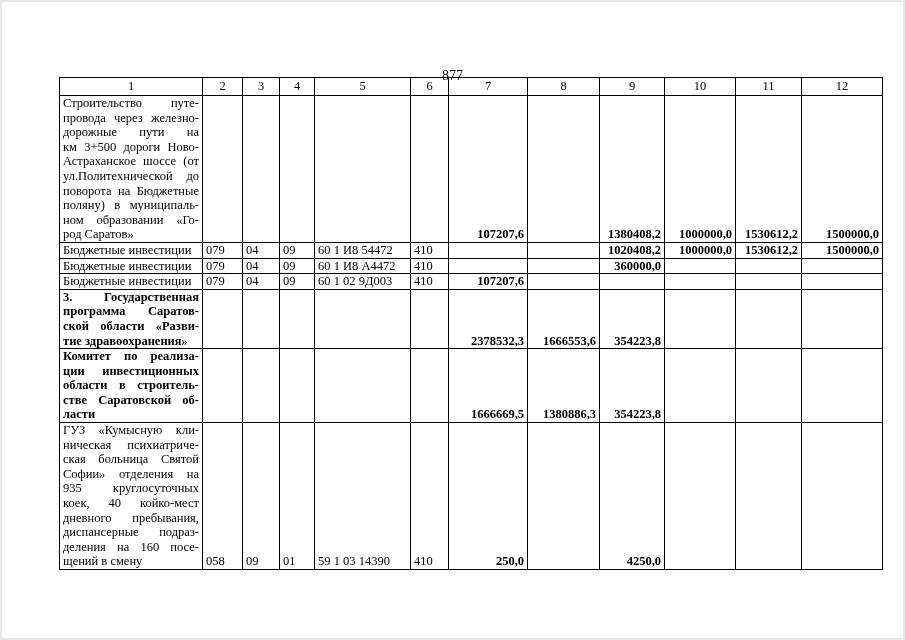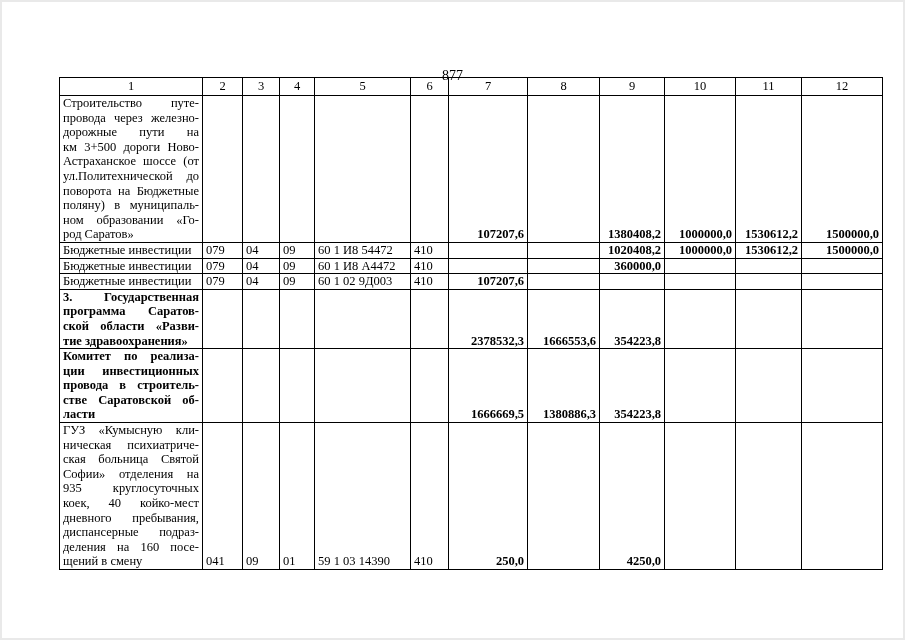--- a/index.html
+++ b/index.html
@@ -187,21 +187,21 @@
           <td class="amount">1666553,6</td>
           <td class="amount">354223,8</td>
           <td class="amount"></td>
           <td class="amount"></td>
           <td class="amount"></td>
         </tr>
         <tr class="bold">
           <td class="name">
             <div class="jline">Комитет по реализа-</div>
             <div class="jline">ции инвестиционных</div>
-            <div class="jline">провода в строитель-</div>
+            <div class="jline">области в строитель-</div>
             <div class="jline">стве Саратовской об-</div>
             <div class="jline last">ласти</div>
           </td>
           <td class="code"></td>
           <td class="code"></td>
           <td class="code"></td>
           <td class="code"></td>
           <td class="code"></td>
           <td class="amount">1666669,5</td>
           <td class="amount">1380886,3</td>
@@ -216,21 +216,21 @@
             <div class="jline">ническая психиатриче-</div>
             <div class="jline">ская больница Святой</div>
             <div class="jline">Софии» отделения на</div>
             <div class="jline">935 круглосуточных</div>
             <div class="jline">коек, 40 койко-мест</div>
             <div class="jline">дневного пребывания,</div>
             <div class="jline">диспансерные подраз-</div>
             <div class="jline">деления на 160 посе-</div>
             <div class="jline last">щений в смену</div>
           </td>
-          <td class="code">041</td>
+          <td class="code">058</td>
           <td class="code">09</td>
           <td class="code">01</td>
           <td class="code">59 1 03 14390</td>
           <td class="code">410</td>
           <td class="amount">250,0</td>
           <td class="amount"></td>
           <td class="amount">4250,0</td>
           <td class="amount"></td>
           <td class="amount"></td>
           <td class="amount"></td>

